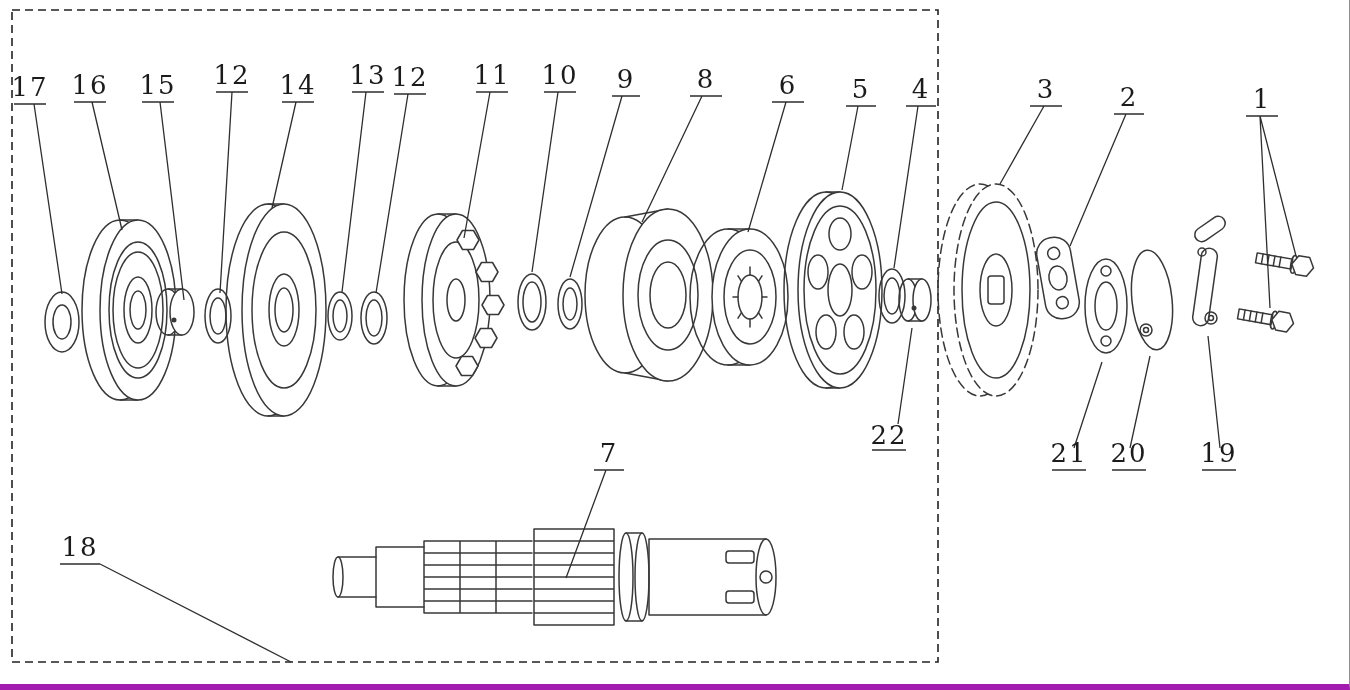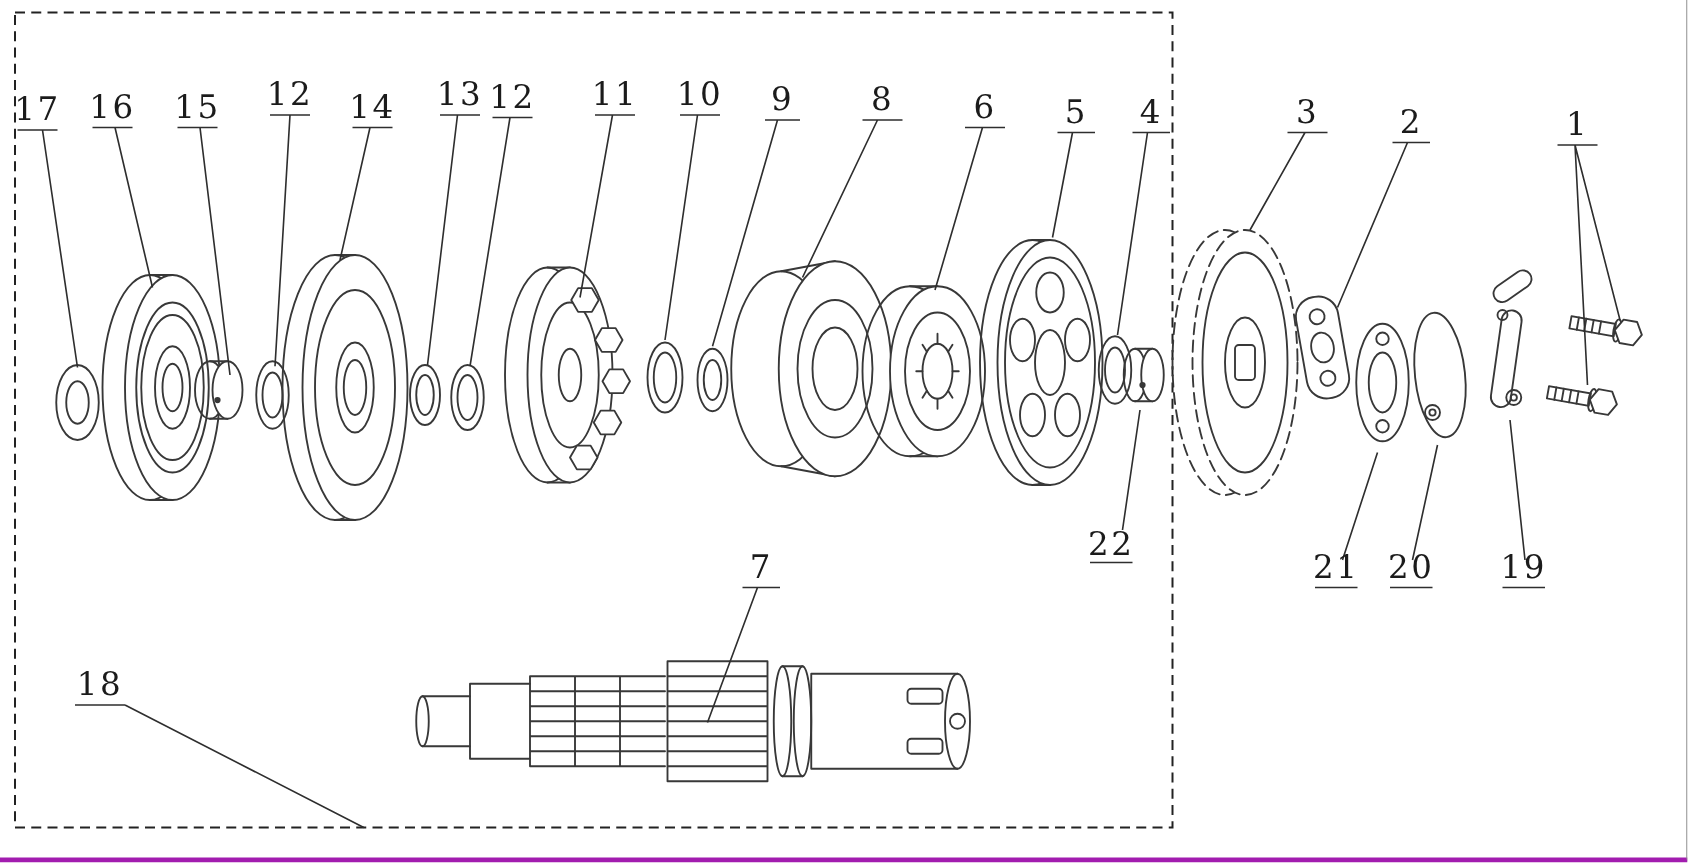--- a/index.html
+++ b/index.html
@@ -1,18 +1,18 @@
 <!DOCTYPE html>
 <html><head>
 <meta charset="utf-8">
 <style>
   html,body{margin:0;padding:0;background:#ffffff;}
   .stage{
     position:relative;width:1350px;height:690px;background:#fff;
-    border-right:1px solid #8f8f8f;border-bottom:4px solid #a21caf;
+    border-right:1px solid #8f8f8f;border-bottom:6px solid #a21caf;
     box-sizing:border-box;overflow:hidden;
     font-family:"DejaVu Serif", serif;
   }
   svg{position:absolute;left:0;top:0;}
   .label{font-family:"DejaVu Serif", serif;font-size:26px;letter-spacing:2px;fill:#1b1b1b;}
   .ln{stroke:#2e2e2e;stroke-width:1.3;fill:none;}
   .pt{stroke:#383838;stroke-width:1.5;fill:none;stroke-linejoin:round;stroke-linecap:round;}
   .fw{fill:#ffffff;}
   .dot{fill:#383838;stroke:none;}
 </style>

